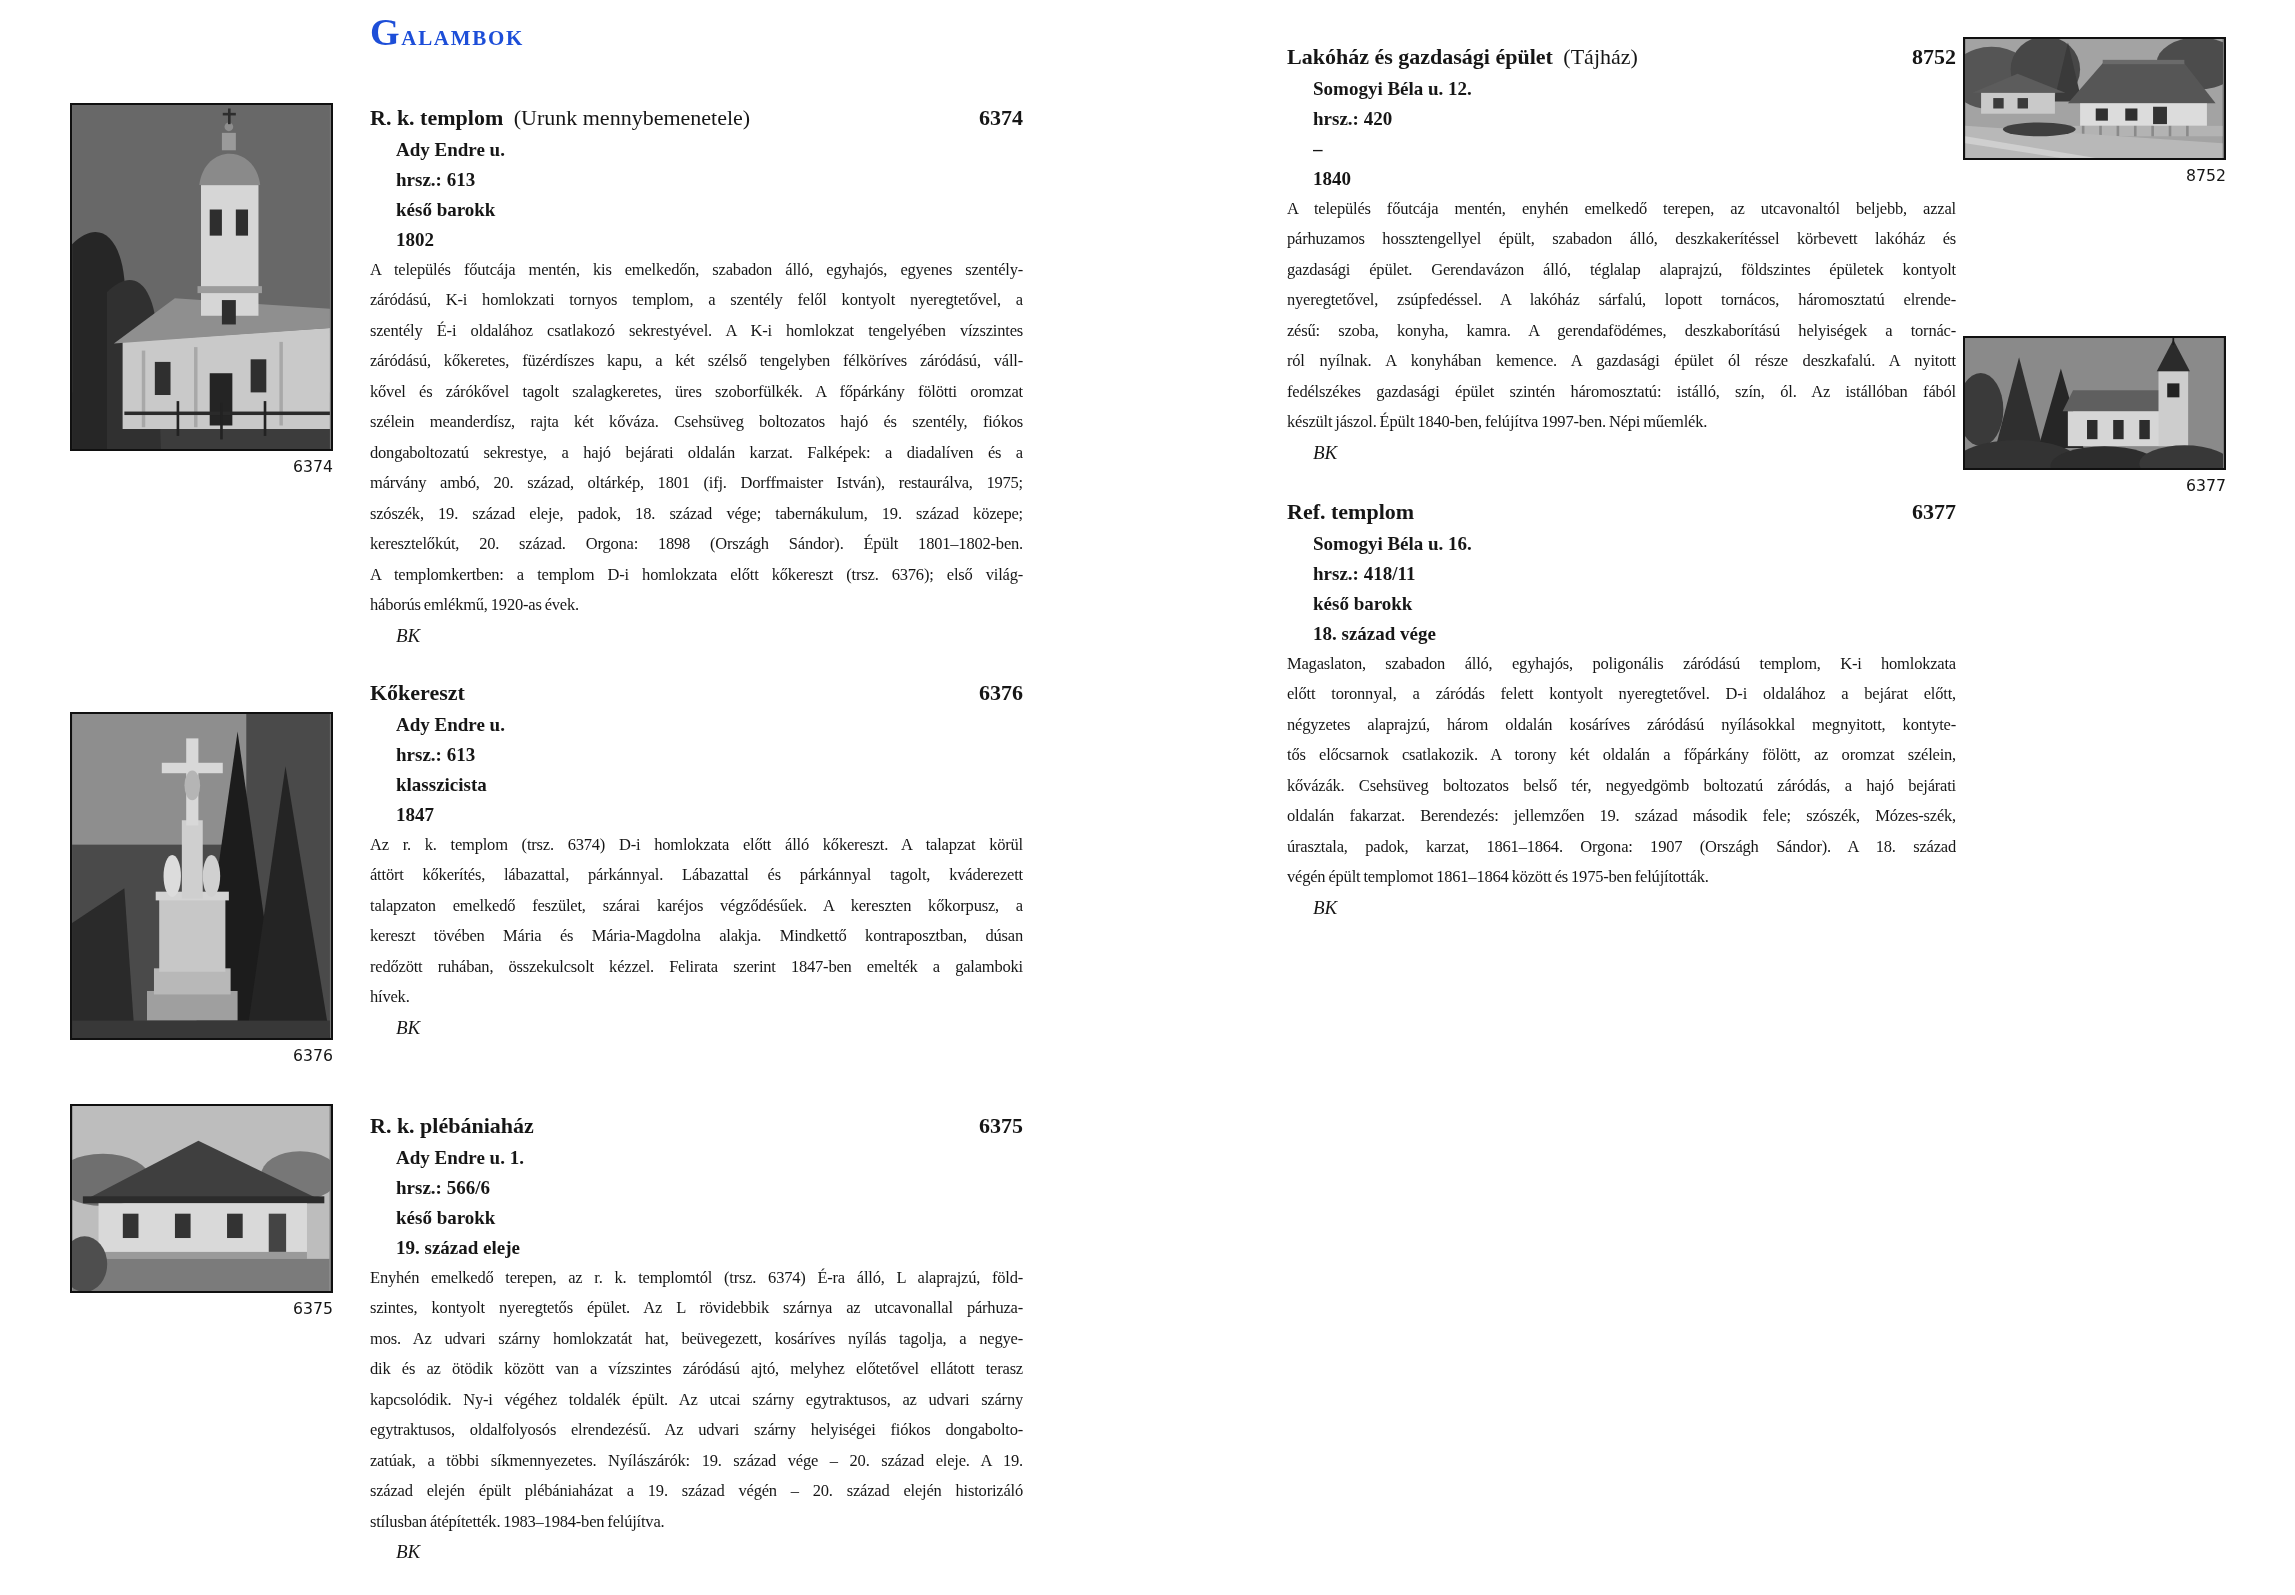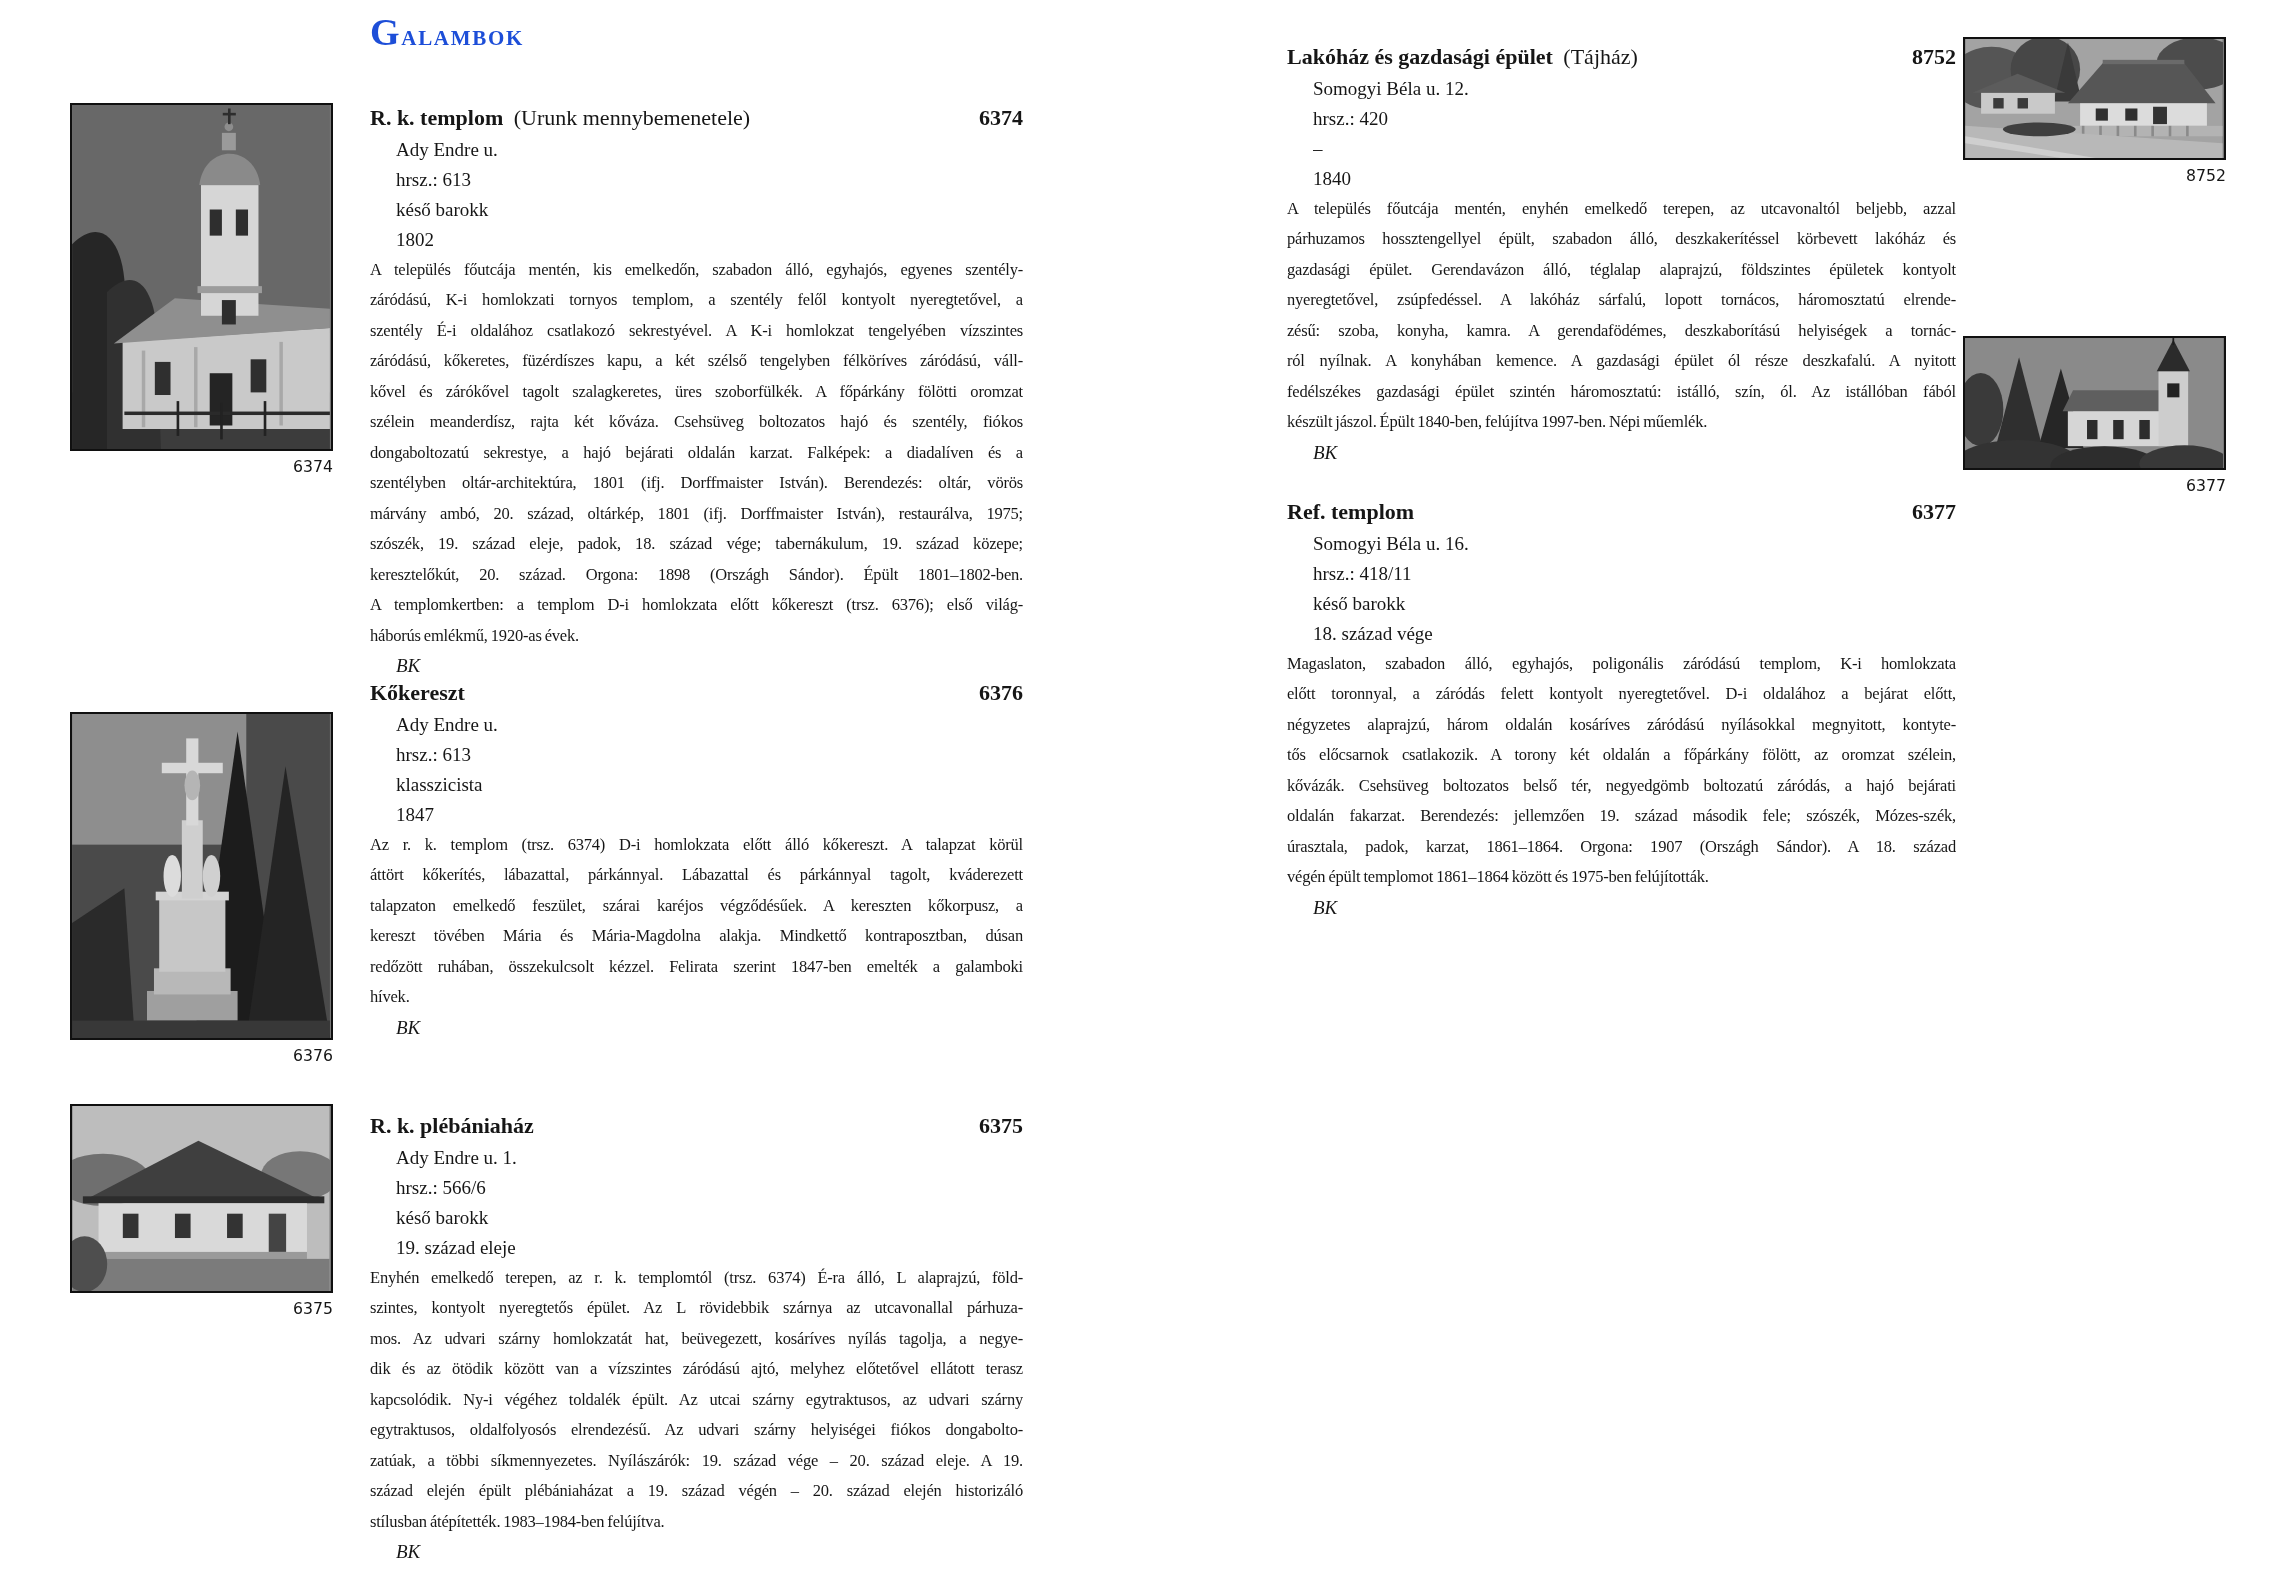--- a/index.html
+++ b/index.html
@@ -21,21 +21,21 @@
   .e1 { top:94px; } .e2 { top:669px; } .e3 { top:1102px; }
   .e4 { top:33px; }  .e5 { top:488px; }
 
   .title-row { display:flex; justify-content:space-between; align-items:baseline;
                height:31px; line-height:31px;margin-top:8px; }
   .t-name { font-weight:700; font-size:22px; }
   .t-note { font-weight:400; font-size:22px; margin-left:7px; }
   .t-note:empty { display:none; }
   .t-num  { font-weight:700; font-size:22px; }
 
-  .meta { margin-top:1.7px; }
+  .meta { margin-top:1.7px;font-weight:bold; }
   .meta .tline {
     margin-left:26px; font-size:19px; line-height:30px; height:30px;
     text-align:left; overflow:hidden;
   }
 
   .blines .tline {
     font-size:16.5px; line-height:30.5px; height:30.5px; overflow:hidden;
     letter-spacing:-0.2px; word-spacing:-0.9px;
     text-align:justify; text-align-last:justify;
   }
@@ -213,21 +213,20 @@
       <div class="tline last">1802</div>
     </div>
   <div class="blines">
       <div class="tline">A település főutcája mentén, kis emelkedőn, szabadon álló, egyhajós, egyenes szentély-</div>
       <div class="tline">záródású, K-i homlokzati tornyos templom, a szentély felől kontyolt nyeregtetővel, a</div>
       <div class="tline">szentély É-i oldalához csatlakozó sekrestyével. A K-i homlokzat tengelyében vízszintes</div>
       <div class="tline">záródású, kőkeretes, füzérdíszes kapu, a két szélső tengelyben félköríves záródású, váll-</div>
       <div class="tline">kővel és zárókővel tagolt szalagkeretes, üres szoborfülkék. A főpárkány fölötti oromzat</div>
       <div class="tline">szélein meanderdísz, rajta két kőváza. Csehsüveg boltozatos hajó és szentély, fiókos</div>
       <div class="tline">dongaboltozatú sekrestye, a hajó bejárati oldalán karzat. Falképek: a diadalíven és a</div>
-      <div class="tline">szentélyben oltár-architektúra, 1801 (ifj. Dorffmaister István). Berendezés: oltár, vörös</div>
       <div class="tline">márvány ambó, 20. század, oltárkép, 1801 (ifj. Dorffmaister István), restaurálva, 1975;</div>
       <div class="tline">szószék, 19. század eleje, padok, 18. század vége; tabernákulum, 19. század közepe;</div>
       <div class="tline">keresztelőkút, 20. század. Orgona: 1898 (Országh Sándor). Épült 1801–1802-ben.</div>
       <div class="tline">A templomkertben: a templom D-i homlokzata előtt kőkereszt (trsz. 6376); első világ-</div>
       <div class="tline last">háborús emlékmű, 1920-as évek.</div>
     </div>
   <div class="sig">BK</div>
 </section>
 
 <section class="entry col-left e2">

